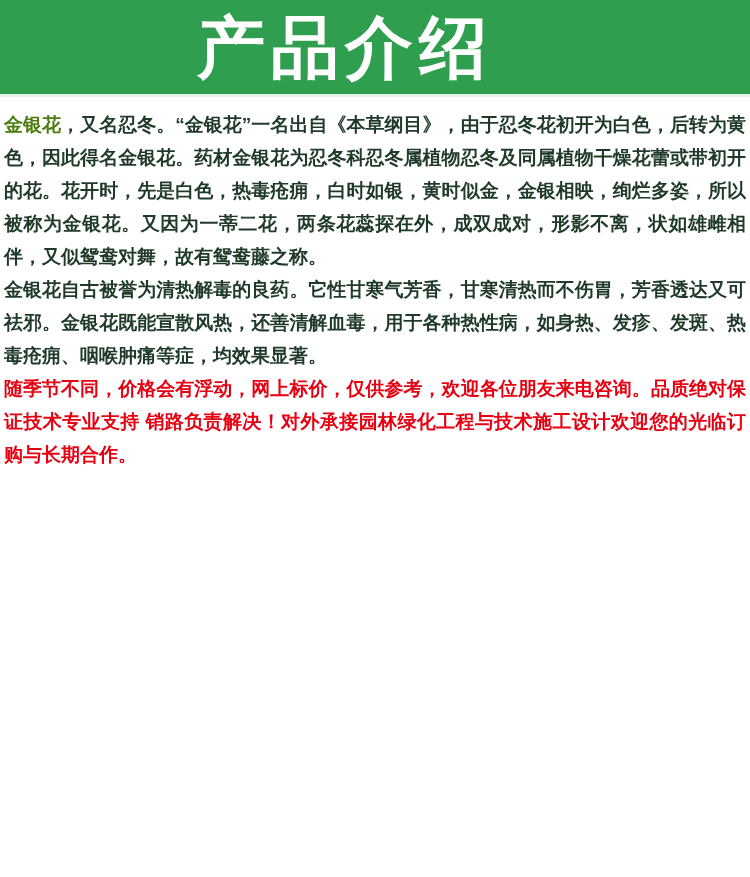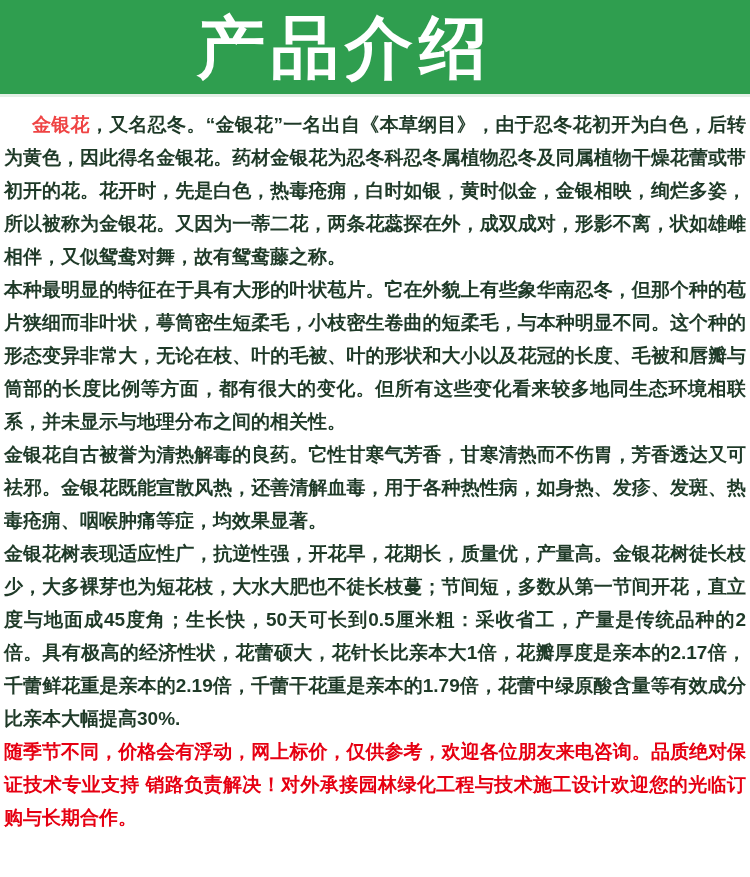--- a/index.html
+++ b/index.html
@@ -41,44 +41,41 @@
   .para {
     margin: 0;
     font-size: 19px;
     font-weight: bold;
     line-height: 33px;
     color: #1f3a28;
     text-align: justify;
     word-break: break-all;
   }
   .lead-red {
-    color: #ef4444;
-    margin-left: 28px;
+    color: #4d7c0f;
   }
   .para-red {
     color: #e60012;
   }
 </style>
 </head>
 <body>
 
 <div class="page">
 
   <header class="banner">
     <h1 class="banner-title">产品介绍</h1>
   </header>
 
   <main class="content">
 
     <p class="para"><span class="lead-red">金银花</span><span>，又名忍冬。“金银花”一名出自《本草纲目》，由于忍冬花初开为白色，后转为黄色，因此得名金银花。药材金银花为忍冬科忍冬属植物忍冬及同属植物干燥花蕾或带初开的花。花开时，先是白色，热毒疮痈，白时如银，黄时似金，金银相映，绚烂多姿，所以被称为金银花。又因为一蒂二花，两条花蕊探在外，成双成对，形影不离，状如雄雌相伴，又似鸳鸯对舞，故有鸳鸯藤之称。</span></p>
 
-    <p class="para">本种最明显的特征在于具有大形的叶状苞片。它在外貌上有些象华南忍冬，但那个种的苞片狭细而非叶状，萼筒密生短柔毛，小枝密生卷曲的短柔毛，与本种明显不同。这个种的形态变异非常大，无论在枝、叶的毛被、叶的形状和大小以及花冠的长度、毛被和唇瓣与筒部的长度比例等方面，都有很大的变化。但所有这些变化看来较多地同生态环境相联系，并未显示与地理分布之间的相关性。</p>
 
     <p class="para">金银花自古被誉为清热解毒的良药。它性甘寒气芳香，甘寒清热而不伤胃，芳香透达又可祛邪。金银花既能宣散风热，还善清解血毒，用于各种热性病，如身热、发疹、发斑、热毒疮痈、咽喉肿痛等症，均效果显著。</p>
 
-    <p class="para">金银花树表现适应性广，抗逆性强，开花早，花期长，质量优，产量高。金银花树徒长枝少，大多裸芽也为短花枝，大水大肥也不徒长枝蔓；节间短，多数从第一节间开花，直立度与地面成45度角；生长快，50天可长到0.5厘米粗：采收省工，产量是传统品种的2倍。具有极高的经济性状，花蕾硕大，花针长比亲本大1倍，花瓣厚度是亲本的2.17倍，千蕾鲜花重是亲本的2.19倍，千蕾干花重是亲本的1.79倍，花蕾中绿原酸含量等有效成分比亲本大幅提高30%.</p>
 
 
     <p class="para para-red">随季节不同，价格会有浮动，网上标价，仅供参考，欢迎各位朋友来电咨询。品质绝对保证技术专业支持 销路负责解决！对外承接园林绿化工程与技术施工设计欢迎您的光临订购与长期合作。</p>
 
   </main>
 
 </div>
 
 </body></html>

